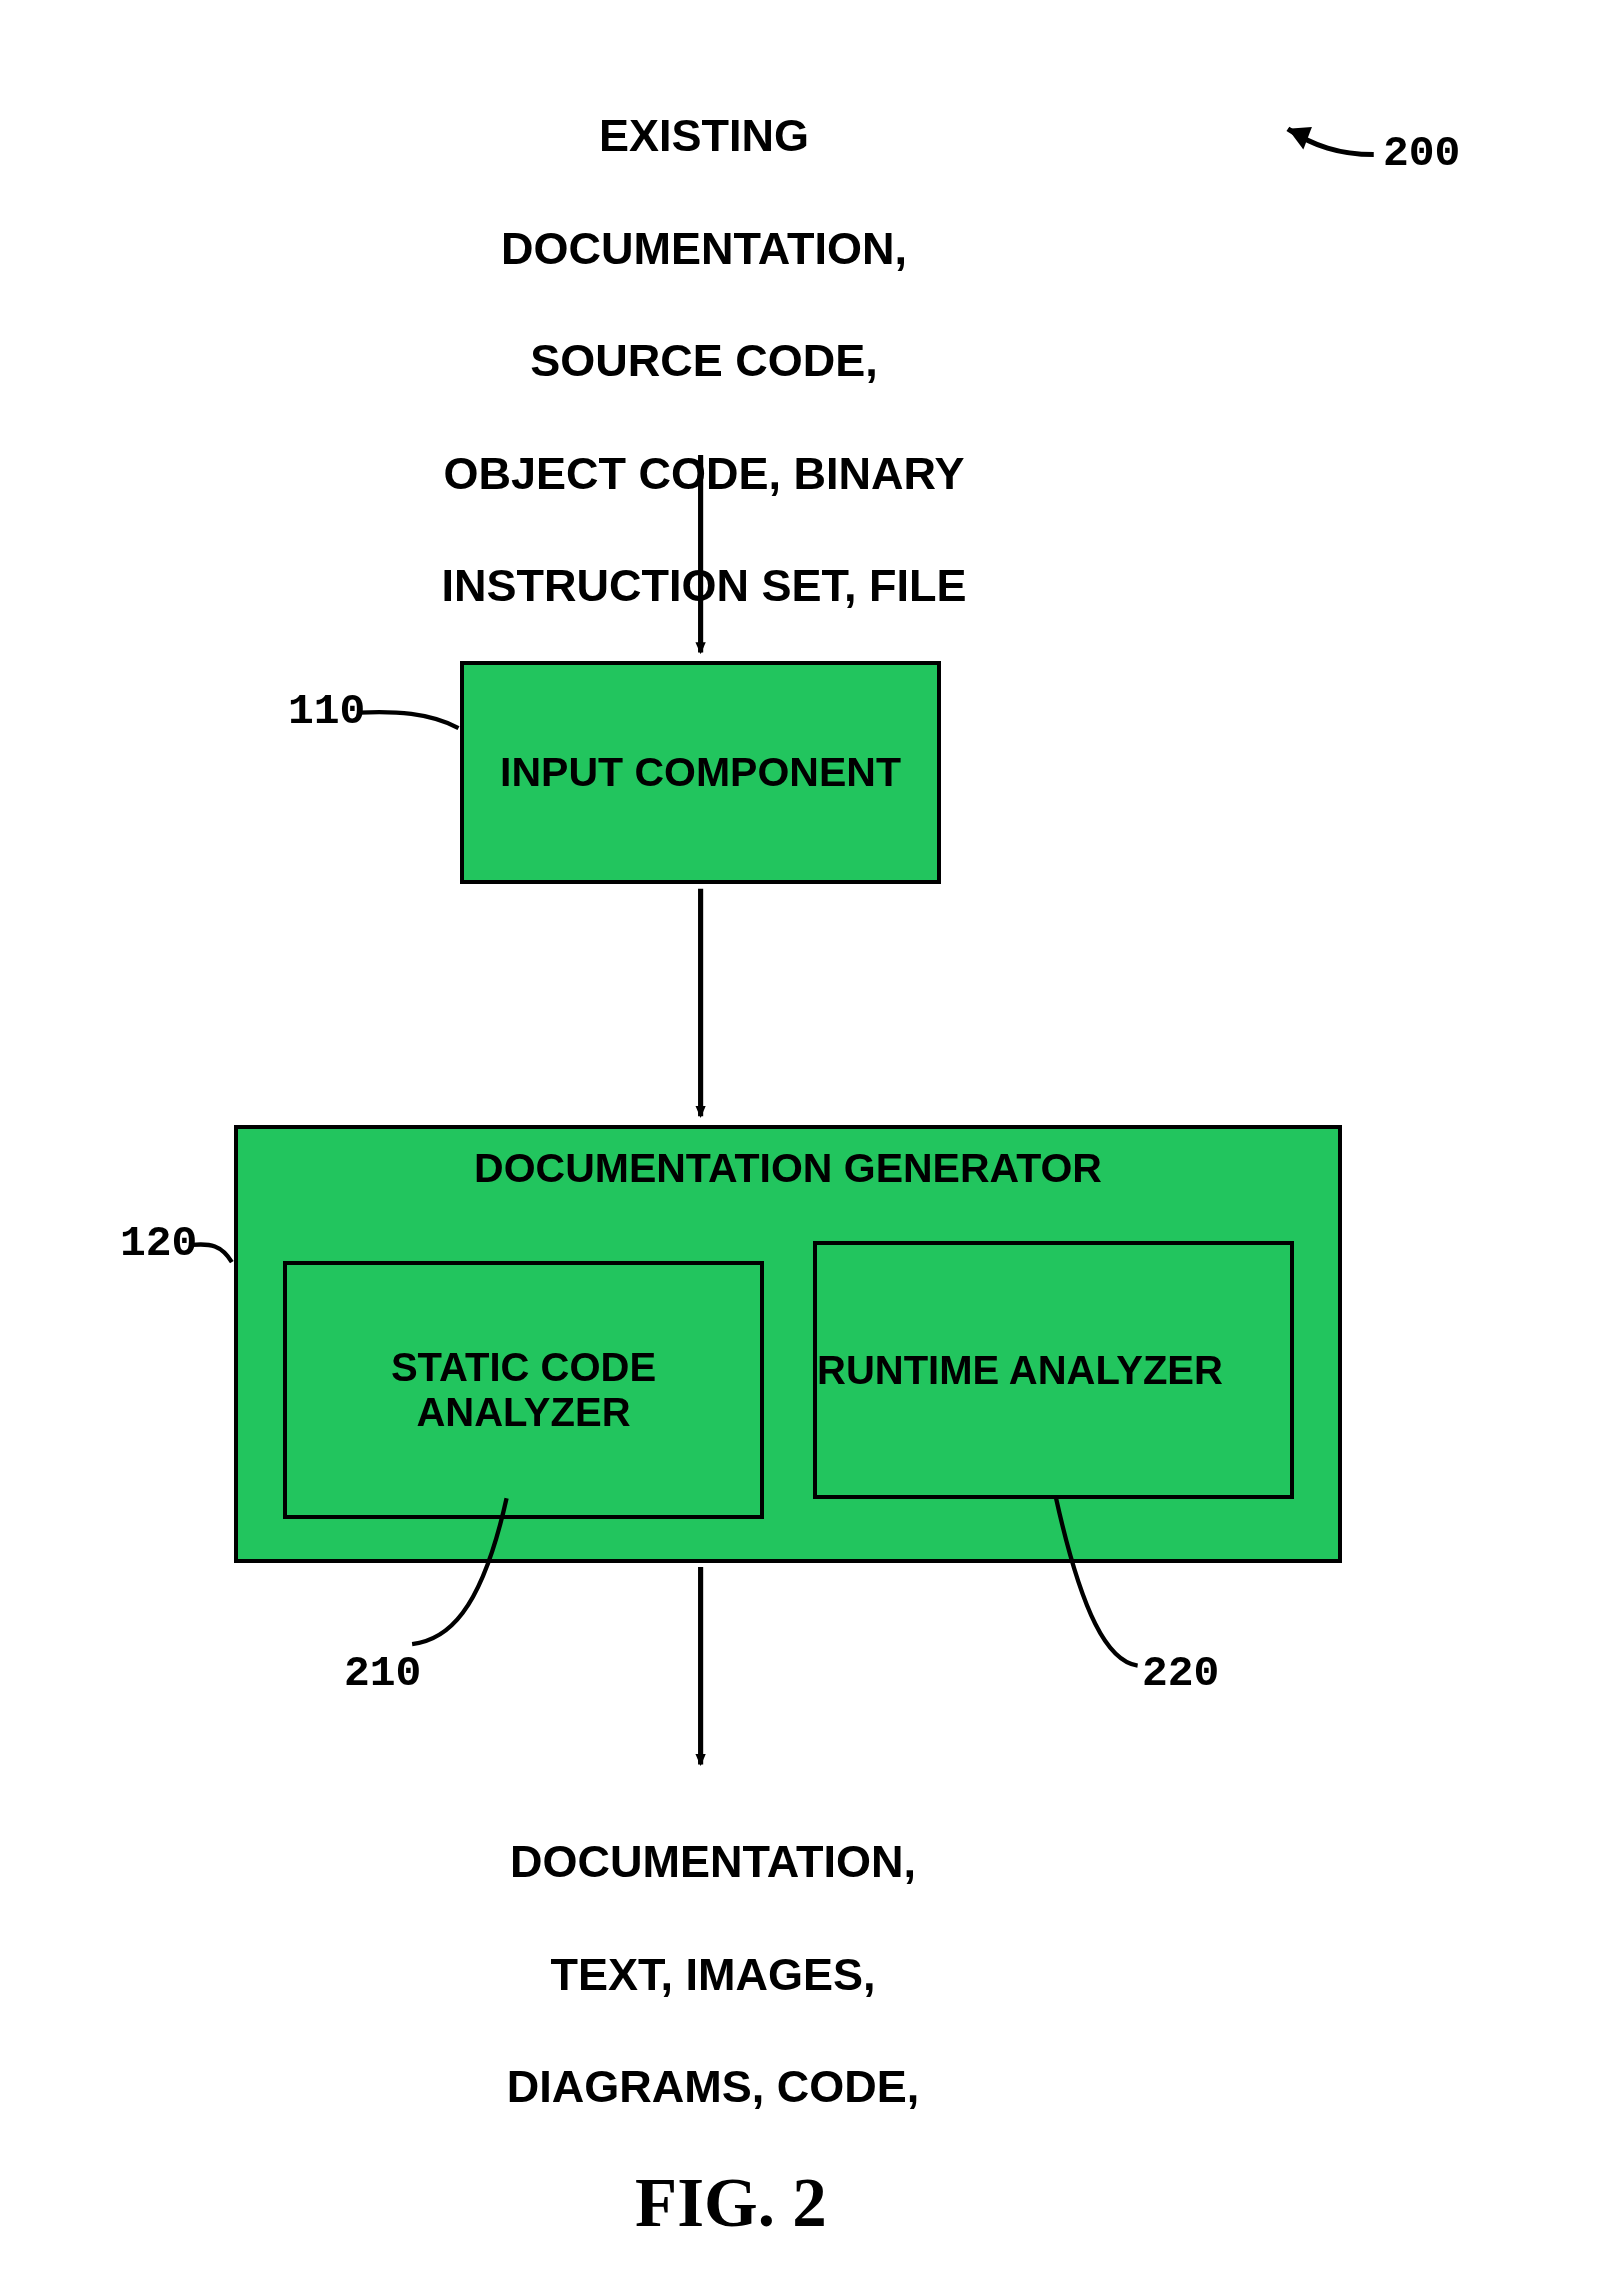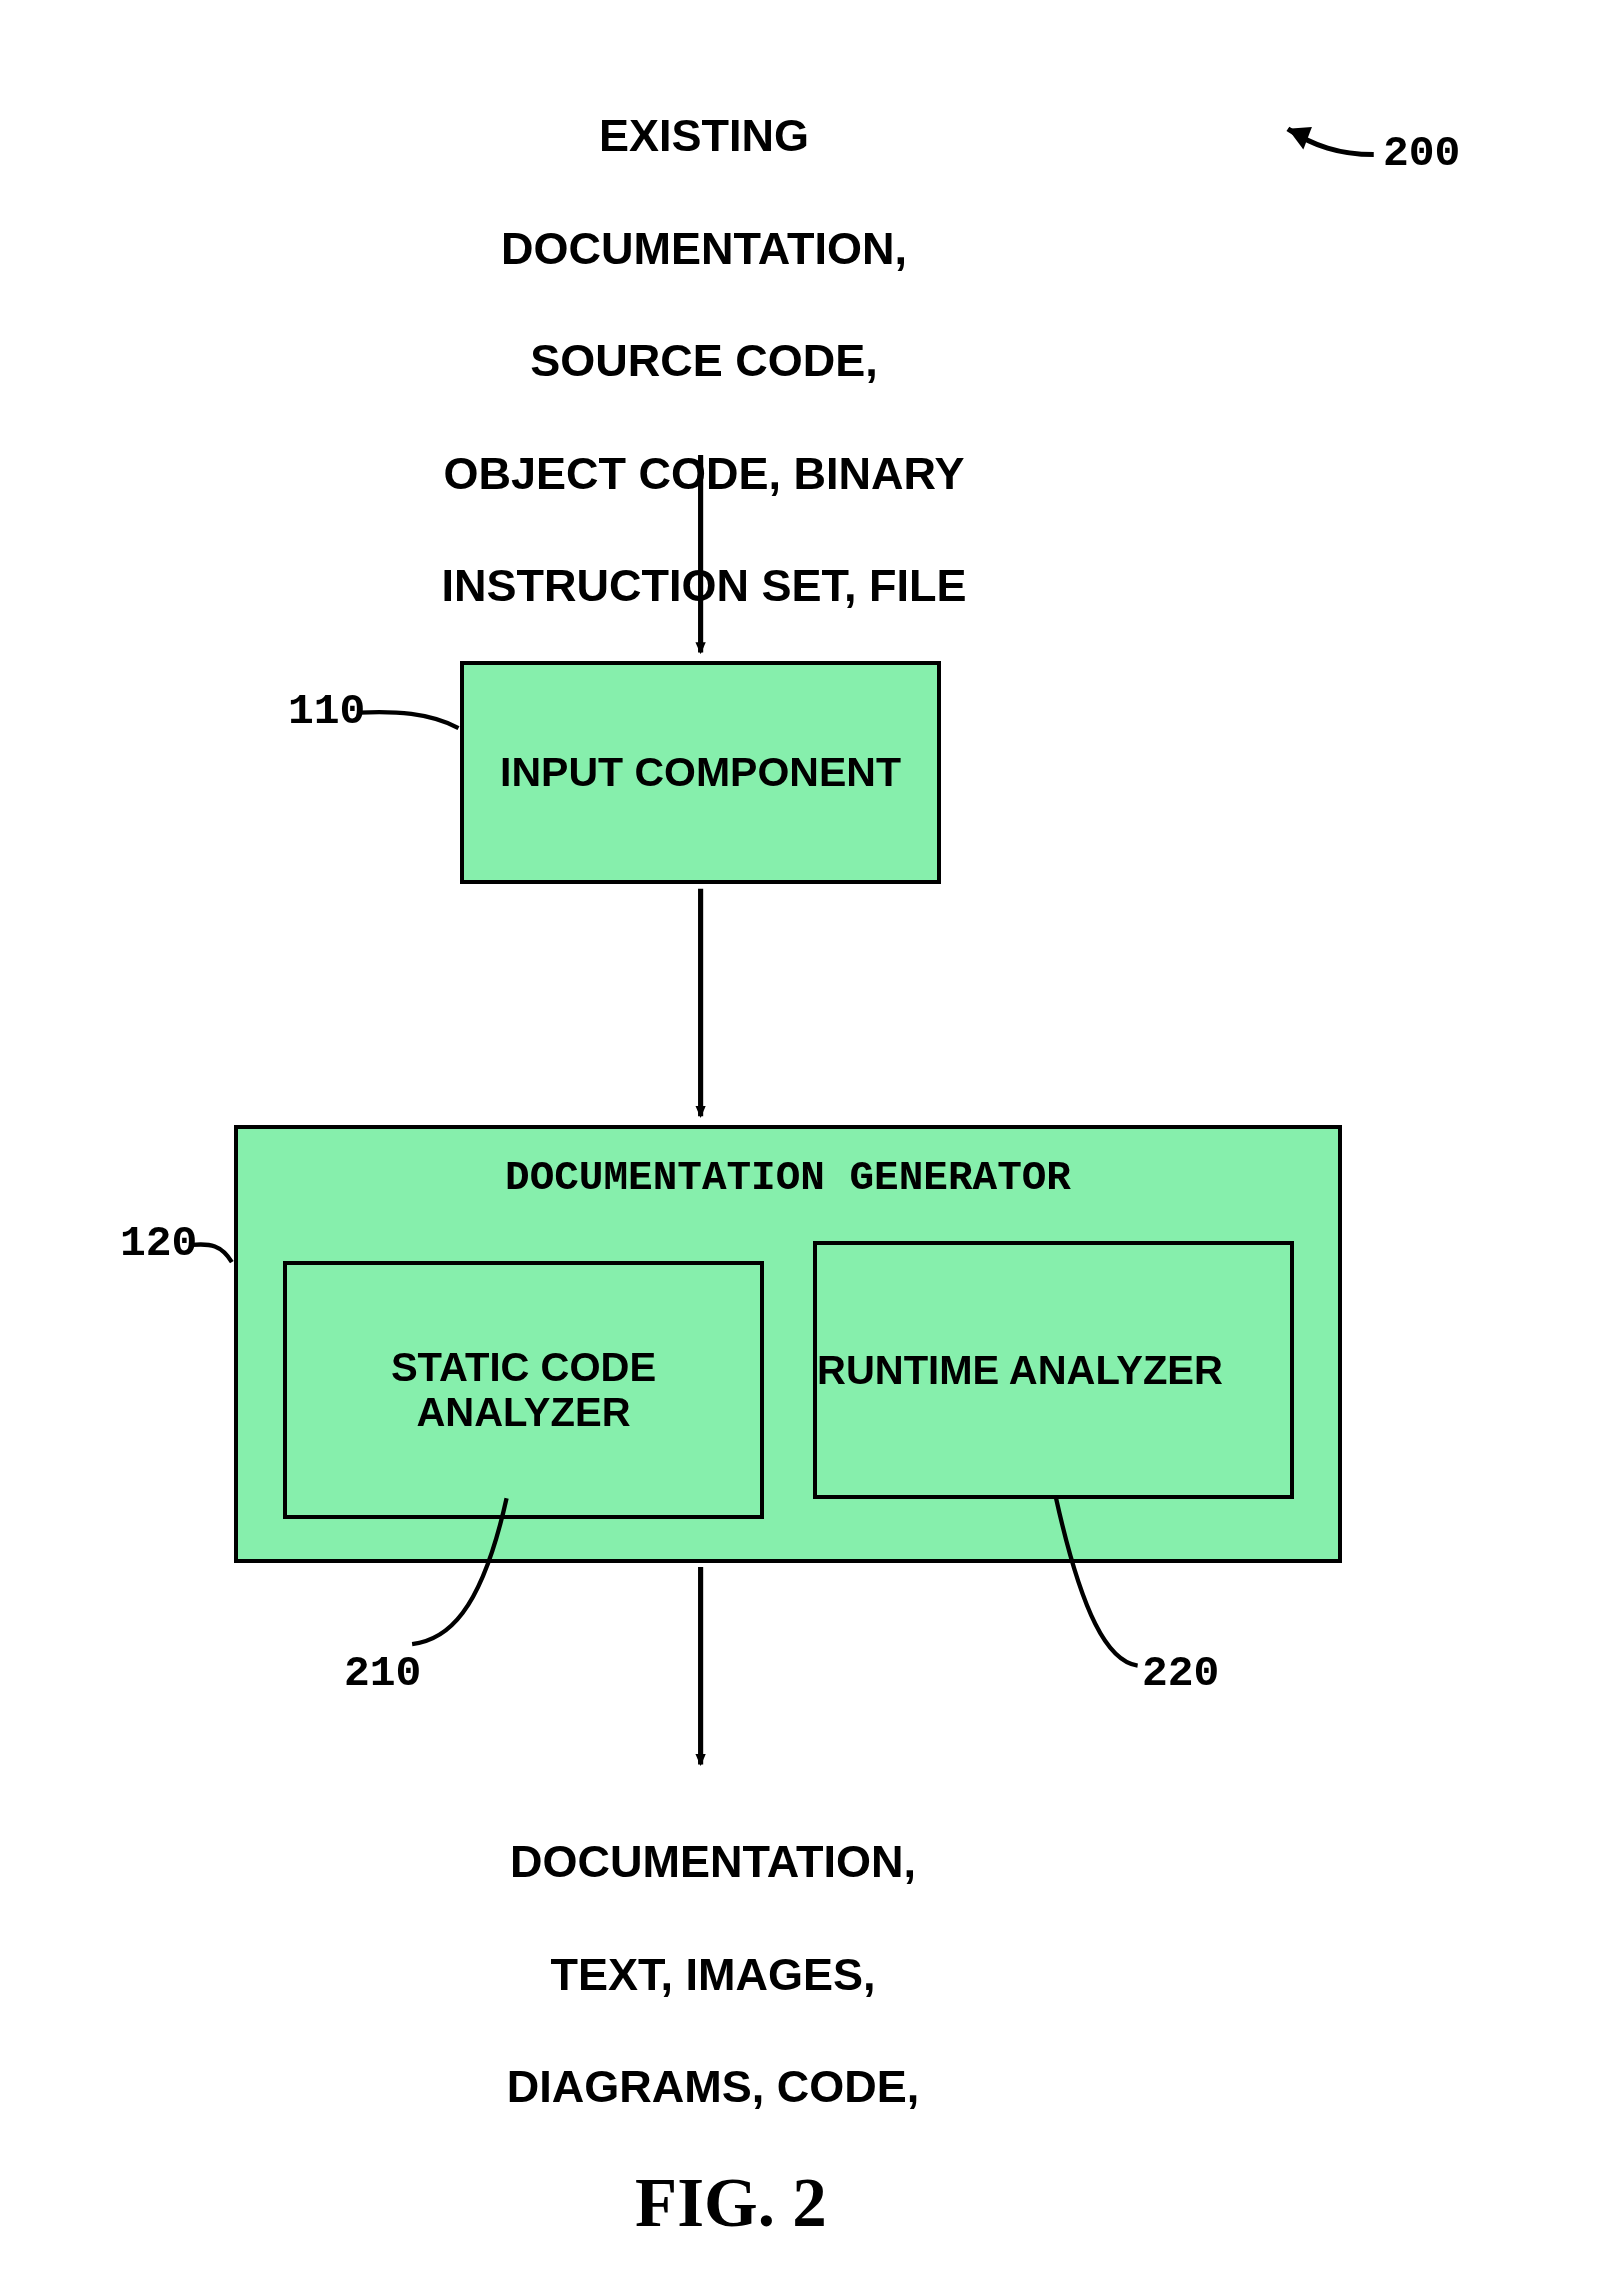--- a/index.html
+++ b/index.html
@@ -13,21 +13,21 @@
     text-align: center;
     font-weight: 900;
     color: #000;
     line-height: 1.25;
     white-space: pre-line;
   }
 
   .box {
     position: absolute;
     border: 4.3px solid #000;
-    background: #86efac;
+    background: #22c55e;
   }
 
   .box-label {
     font-weight: 900;
     color: #000;
     text-align: center;
   }
 
   .etc { font-style: italic; }
 
@@ -70,21 +70,21 @@
   </div>
 
   <div class="ref" style="left:1383px; top:129px;">200</div>
 
   <div class="box" style="left:460px; top:661px; width:481px; height:223px; display:flex; align-items:center; justify-content:center;">
     <div class="box-label" style="font-size:41px;">INPUT COMPONENT</div>
   </div>
   <div class="ref" style="left:288px; top:687px;">110</div>
 
   <div class="box" style="left:234px; top:1125px; width:1108px; height:438px;">
-    <div class="box-label" style="font-size:41px; padding-top:26px;font-family:Liberation Mono, monospace;">DOCUMENTATION GENERATOR</div>
+    <div class="box-label" style="font-size:41px; padding-top:16px;">DOCUMENTATION GENERATOR</div>
 
     <div class="box" style="left:45px; top:112px; width:481px; height:258px; display:flex; align-items:center; justify-content:center;margin-top:20px;">
       <div class="box-label" style="font-size:40px; white-space:pre-line;">STATIC CODE
 ANALYZER</div>
     </div>
 
     <div class="box" style="left:575px; top:112px; width:481px; height:258px; display:flex; align-items:center; justify-content:flex-start;">
       <div class="box-label" style="font-size:40px;">RUNTIME ANALYZER</div>
     </div>
   </div>

